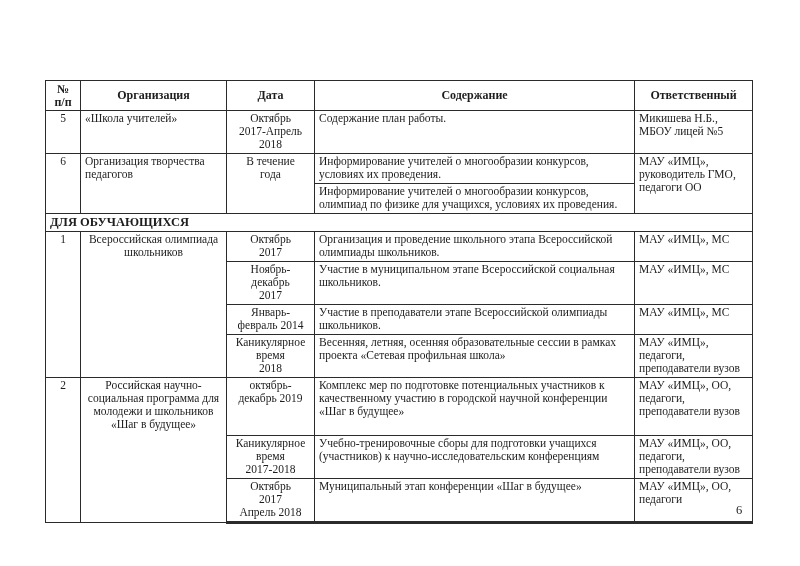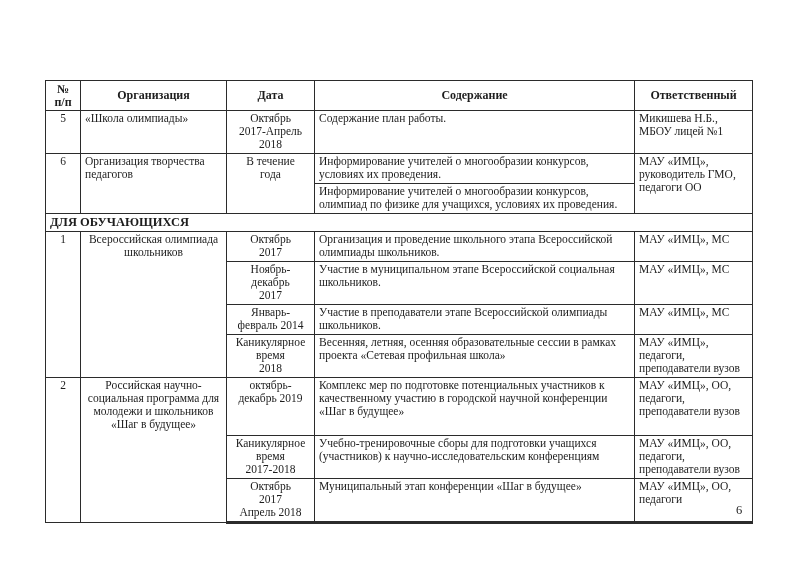--- a/index.html
+++ b/index.html
@@ -72,27 +72,27 @@
         <th>Организация</th>
         <th>Дата</th>
         <th>Содержание</th>
         <th>Ответственный</th>
       </tr>
     </thead>
     <tbody>
 
       <tr style="height:40px">
         <td class="center">5</td>
-        <td>«Школа олимпиады»</td>
+        <td>«Школа учителей»</td>
         <td class="center">Октябрь
 2017-Апрель
 2018</td>
         <td>Содержание план работы.</td>
         <td>Микишева Н.Б.,
-МБОУ лицей №1</td>
+МБОУ лицей №5</td>
       </tr>
 
       <tr style="height:26px">
         <td class="center" rowspan="2">6</td>
         <td rowspan="2">Организация творчества
 педагогов</td>
         <td class="center" rowspan="2">В течение
 года</td>
         <td>Информирование учителей о многообразии конкурсов, условиях их проведения.</td>
         <td rowspan="2">МАУ «ИМЦ»,

